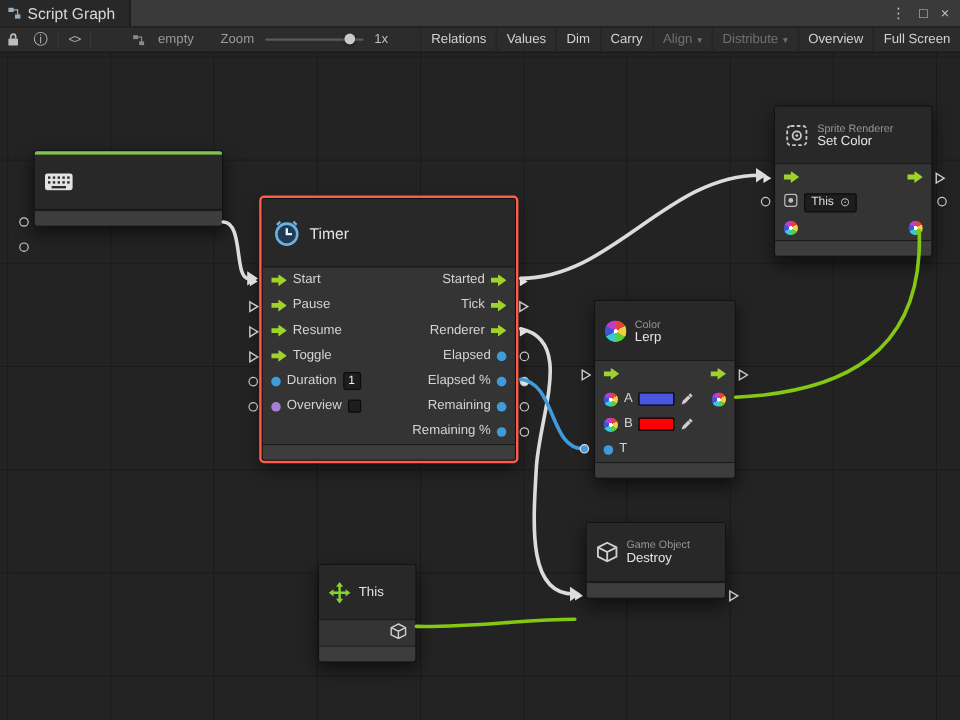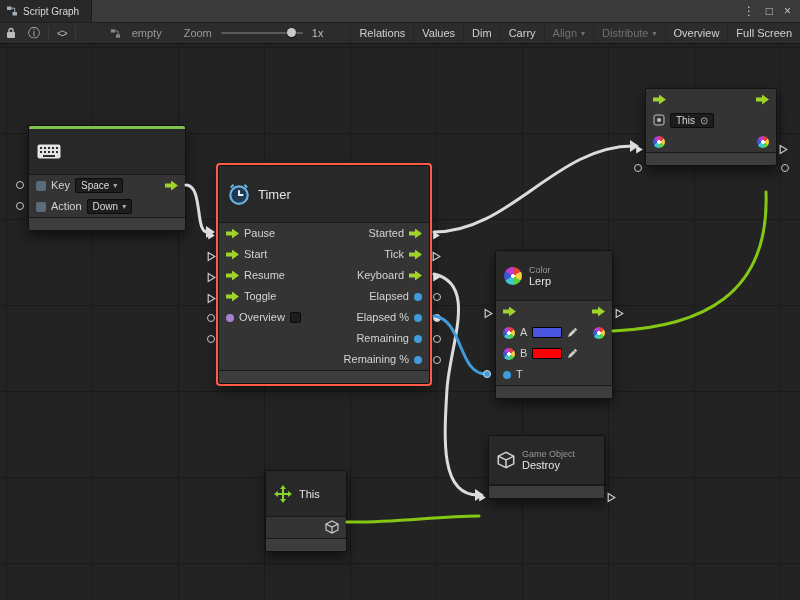--- a/index.html
+++ b/index.html
@@ -1,21 +1,21 @@
 <!DOCTYPE html>
 <html><head>
 <meta charset="utf-8">
 <style>
   *{margin:0;padding:0;box-sizing:border-box}
   html,body{width:800px;height:600px;overflow:hidden}
   body{position:relative;background:#232323;font-family:"Liberation Sans",sans-serif;-webkit-font-smoothing:antialiased}
 
   
   .titlebar{position:absolute;top:0;left:0;right:0;height:22px;background:#3a3a3a;display:flex;align-items:center;z-index:50}
-  .tab{height:22px;display:flex;align-items:center;gap:5px;padding:0 12px 0 6px;background:#282828;color:#d8d8d8;font-size:10px;border-right:1px solid #1b1b1b}
+  .tab{height:22px;display:flex;align-items:center;gap:5px;padding:0 12px 0 6px;background:#282828;color:#d8d8d8;font-size:13px;border-right:1px solid #1b1b1b}
   .win-controls{margin-left:auto;display:flex;align-items:center;gap:11px;padding-right:9px;color:#c2c2c2;font-size:12px}
   .wc{cursor:default;line-height:22px}
 
   
   .toolbar{position:absolute;top:22px;left:0;right:0;height:22px;background:#2c2c2c;border-top:1px solid #1f1f1f;border-bottom:1px solid #151515;display:flex;align-items:center;font-size:11px;color:#c8c8c8;z-index:50}
   .tb-icon{padding:0 6px;display:flex;align-items:center;color:#bdbdbd;font-size:12px}
   .tb-icon.code{font-size:10px;letter-spacing:-1px;color:#b5b5b5}
   .tb-sep{width:1px;height:14px;background:#1e1e1e;border-right:1px solid #3a3a3a;margin:0 2px}
   .tb-text{padding:0 5px;color:#bdbdbd}
   .tb-text.dim{color:#9a9a9a}
@@ -155,89 +155,76 @@
               <rect x="3" y="7" width="2" height="2"></rect>
               <rect x="7" y="7" width="2" height="2"></rect>
               <rect x="11" y="7" width="2" height="2"></rect>
               <rect x="15" y="7" width="2" height="2"></rect>
               <rect x="19" y="7" width="2" height="2"></rect>
               <rect x="6" y="11" width="12" height="2"></rect>
             </g>
           </svg>
       </span>
     </div>
-    <div class="rows">
-      <div class="row">
-        <span class="type-ico"></span>
-        <span class="plabel">Key</span>
-        <span class="dropdown">
-            <span>Space</span>
-          </span>
-        <span class="sp"></span>
-        <span class="flow"></span>
-      </div>
-      <div class="row">
-        <span class="type-ico"></span>
-        <span class="plabel">Action</span>
-        <span class="dropdown">
-            <span>Down</span>
-          </span>
-      </div>
-    </div>
     <div class="node-footer"></div>
     <span class="outer circ" style="left:-13px;top:55px"></span>
     <span class="outer circ" style="left:-13px;top:76px"></span>
   </div>
 
   <div class="node selected" style="left:218px;top:121px;width:212px">
     <div class="node-header" style="height:57px">
       <span class="nh-icon">
         <svg width="24" height="24" viewBox="0 0 22 22">
             <circle cx="11" cy="12" r="8" fill="#1f3a52" stroke="#6cb1e3" stroke-width="2"></circle>
             <path d="M11 7.5 V12 H15" stroke="#eaf3fb" stroke-width="1.8" fill="none"></path>
             <path d="M3.5 5 L6 2.5 M18.5 5 L16 2.5" stroke="#6cb1e3" stroke-width="1.8"></path>
           </svg>
       </span>
       <span class="node-title big">Timer</span>
     </div>
     <div class="cols">
       <div class="col left">
         <div class="row">
             <span class="flow"></span>
+            <span class="plabel">Start</span>
+          </div>
+        <div class="row">
+            <span class="flow"></span>
             <span class="plabel">Pause</span>
           </div>
         <div class="row">
             <span class="flow"></span>
-            <span class="plabel">Start</span>
-          </div>
-        <div class="row">
-            <span class="flow"></span>
             <span class="plabel">Resume</span>
           </div>
         <div class="row">
             <span class="flow"></span>
             <span class="plabel">Toggle</span>
+          </div>
+        <div class="row">
+            <span class="dot blue"></span>
+            <span class="plabel">Duration</span>
+            <span class="valbox">1</span>
           </div>
         <div class="row">
             <span class="dot purple"></span>
             <span class="plabel">Overview</span>
             <span class="checkbox"></span>
           </div>
       </div>
       <div class="col right">
         <div class="row out">
             <span class="plabel">Started</span>
             <span class="flow"></span>
           </div>
         <div class="row out">
             <span class="plabel">Tick</span>
             <span class="flow"></span>
           </div>
         <div class="row out">
-            <span class="plabel">Keyboard</span>
+            <span class="plabel">Renderer</span>
             <span class="flow"></span>
           </div>
         <div class="row out">
             <span class="plabel">Elapsed</span>
             <span class="dot blue"></span>
           </div>
         <div class="row out">
             <span class="plabel">Elapsed %</span>
             <span class="dot blue"></span>
           </div>
@@ -329,20 +316,33 @@
     <div class="node-footer"></div>
     <span class="outer" style="left:-12px;top:54px"><svg width="9" height="11">
           <path d="M1.2 1.5 L7.8 5.5 L1.2 9.5 Z" fill="none" stroke="#c9c9c9" stroke-width="1.2"></path>
         </svg></span>
     <span class="outer" style="right:-12px;top:54px"><svg width="9" height="11">
           <path d="M1.2 1.5 L7.8 5.5 L1.2 9.5 Z" fill="none" stroke="#c9c9c9" stroke-width="1.2"></path>
         </svg></span>
   </div>
 
   <div class="node" style="left:645px;top:44px;width:132px">
+    <div class="node-header" style="height:48px">
+      <span class="nh-icon">
+        <svg width="20" height="20" viewBox="0 0 20 20">
+            <rect x="2" y="2" width="16" height="16" rx="3" fill="none" stroke="#c8c8c8" stroke-width="1.5" stroke-dasharray="3 2"></rect>
+            <circle cx="10" cy="10" r="3.5" fill="none" stroke="#c8c8c8" stroke-width="1.5"></circle>
+            <circle cx="10" cy="10" r="1.2" fill="#c8c8c8"></circle>
+          </svg>
+      </span>
+      <div>
+        <div class="node-cat">Sprite Renderer</div>
+        <div class="node-title">Set Color</div>
+      </div>
+    </div>
     <div class="rows">
       <div class="row">
         <span class="flow"></span>
         <span class="sp"></span>
         <span class="flow"></span>
       </div>
       <div class="row">
         <span><svg width="12" height="12" viewBox="0 0 12 12">
               <rect x="1" y="1" width="10" height="10" rx="2" fill="none" stroke="#bfbfbf"></rect>
               <circle cx="6" cy="6" r="2" fill="#bfbfbf"></circle>

